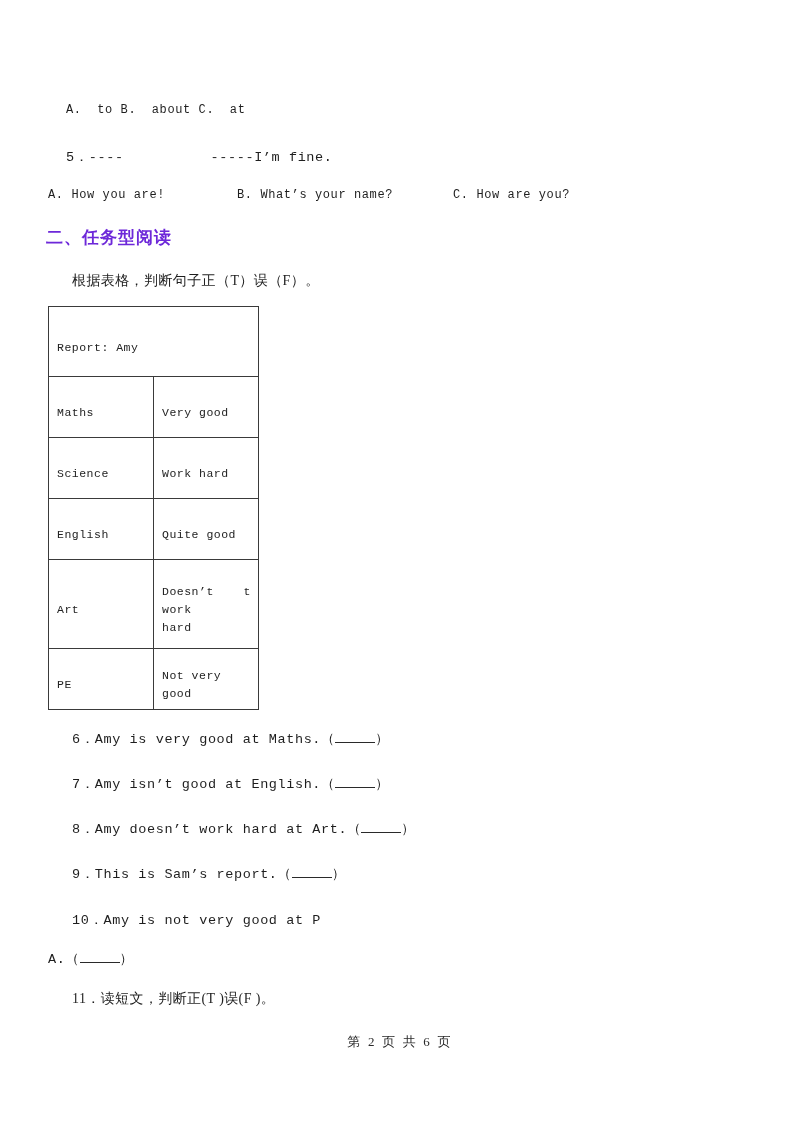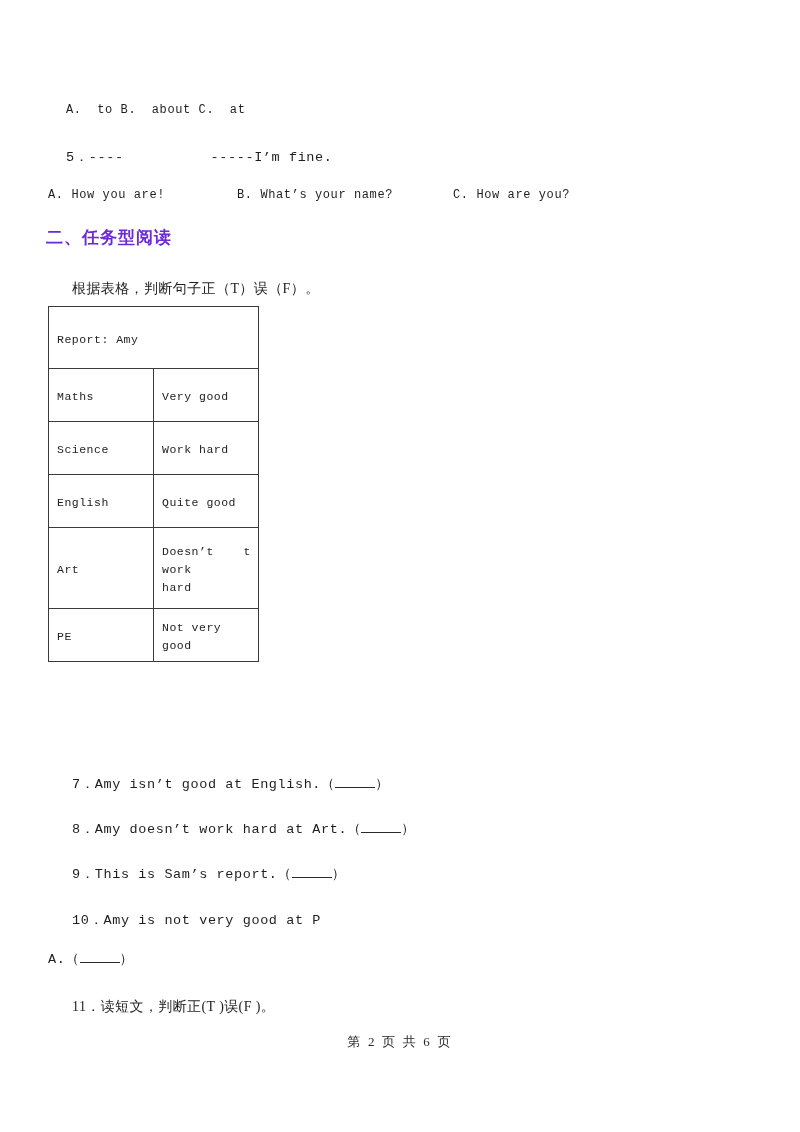--- a/index.html
+++ b/index.html
@@ -27,21 +27,20 @@
     position: absolute;
     white-space: pre;
     font-family: "Liberation Mono", "DejaVu Sans Mono", monospace;
     font-size: 13.5px;
     letter-spacing: 0.6px;
     color: #1e1e1e;
   }
   .line-cn {
     font-family: "Liberation Serif", "DejaVu Serif", serif;
     letter-spacing: 0.4px;
-    margin-top: 8px;
   }
 
   
   .q-stem {
     font-size: 13.5px;
   }
   .opts {
     font-size: 12px;
   }
 
@@ -75,21 +74,21 @@
     table-layout: fixed;
     border: 1.6px solid #2b2b2b;
     background: #fff;
   }
   .report-table td {
     border: 1px solid #3a3a3a;
     font-family: "Liberation Mono", "DejaVu Sans Mono", monospace;
     font-size: 11.5px;
     letter-spacing: 0.5px;
     color: #232323;
-    padding: 10px 7px 6px 8px;
+    padding: 18px 7px 6px 8px;
     vertical-align: middle;
     line-height: 1.55;
   }
   .report-table td.subject { width: 72px; }
   .report-table tr.r-head td { height: 45px; vertical-align: middle; }
   .report-table tr.r-norm td { height: 36px; }
   .report-table tr.r-tall td { height: 64px; }
   .cell-justify {
     text-align: justify;
     text-align-last: justify;
@@ -152,20 +151,21 @@
         <td class="subject">Art</td>
         <td class="cell-justify"><span>Doesn’t</span> <span>t</span> <span>work</span><span class="second">hard</span></td>
       </tr>
       <tr class="r-norm">
         <td class="subject">PE</td>
         <td>Not very good</td>
       </tr>
     </tbody>
   </table>
 
+  <div class="line q-stem" style="left:72px; top:729px;"><span>6．Amy is very good at Maths.（</span><span class="blank blank-paren"></span><span>）</span></div>
 
   <div class="line q-stem" style="left:72px; top:774px;"><span>7．Amy isn’t good at English.（</span><span class="blank blank-paren"></span><span>）</span></div>
 
   <div class="line q-stem" style="left:72px; top:819px;"><span>8．Amy doesn’t work hard at Art.（</span><span class="blank blank-paren"></span><span>）</span></div>
 
   <div class="line q-stem" style="left:72px; top:864px;"><span>9．This is Sam’s report.（</span><span class="blank blank-paren"></span><span>）</span></div>
 
   <div class="line q-stem" style="left:72px; top:911px;">10．Amy is not very good at P</div>
 
   <div class="line q-stem" style="left:48px; top:949px;"><span>A.（</span><span class="blank blank-paren"></span><span>）</span></div>

